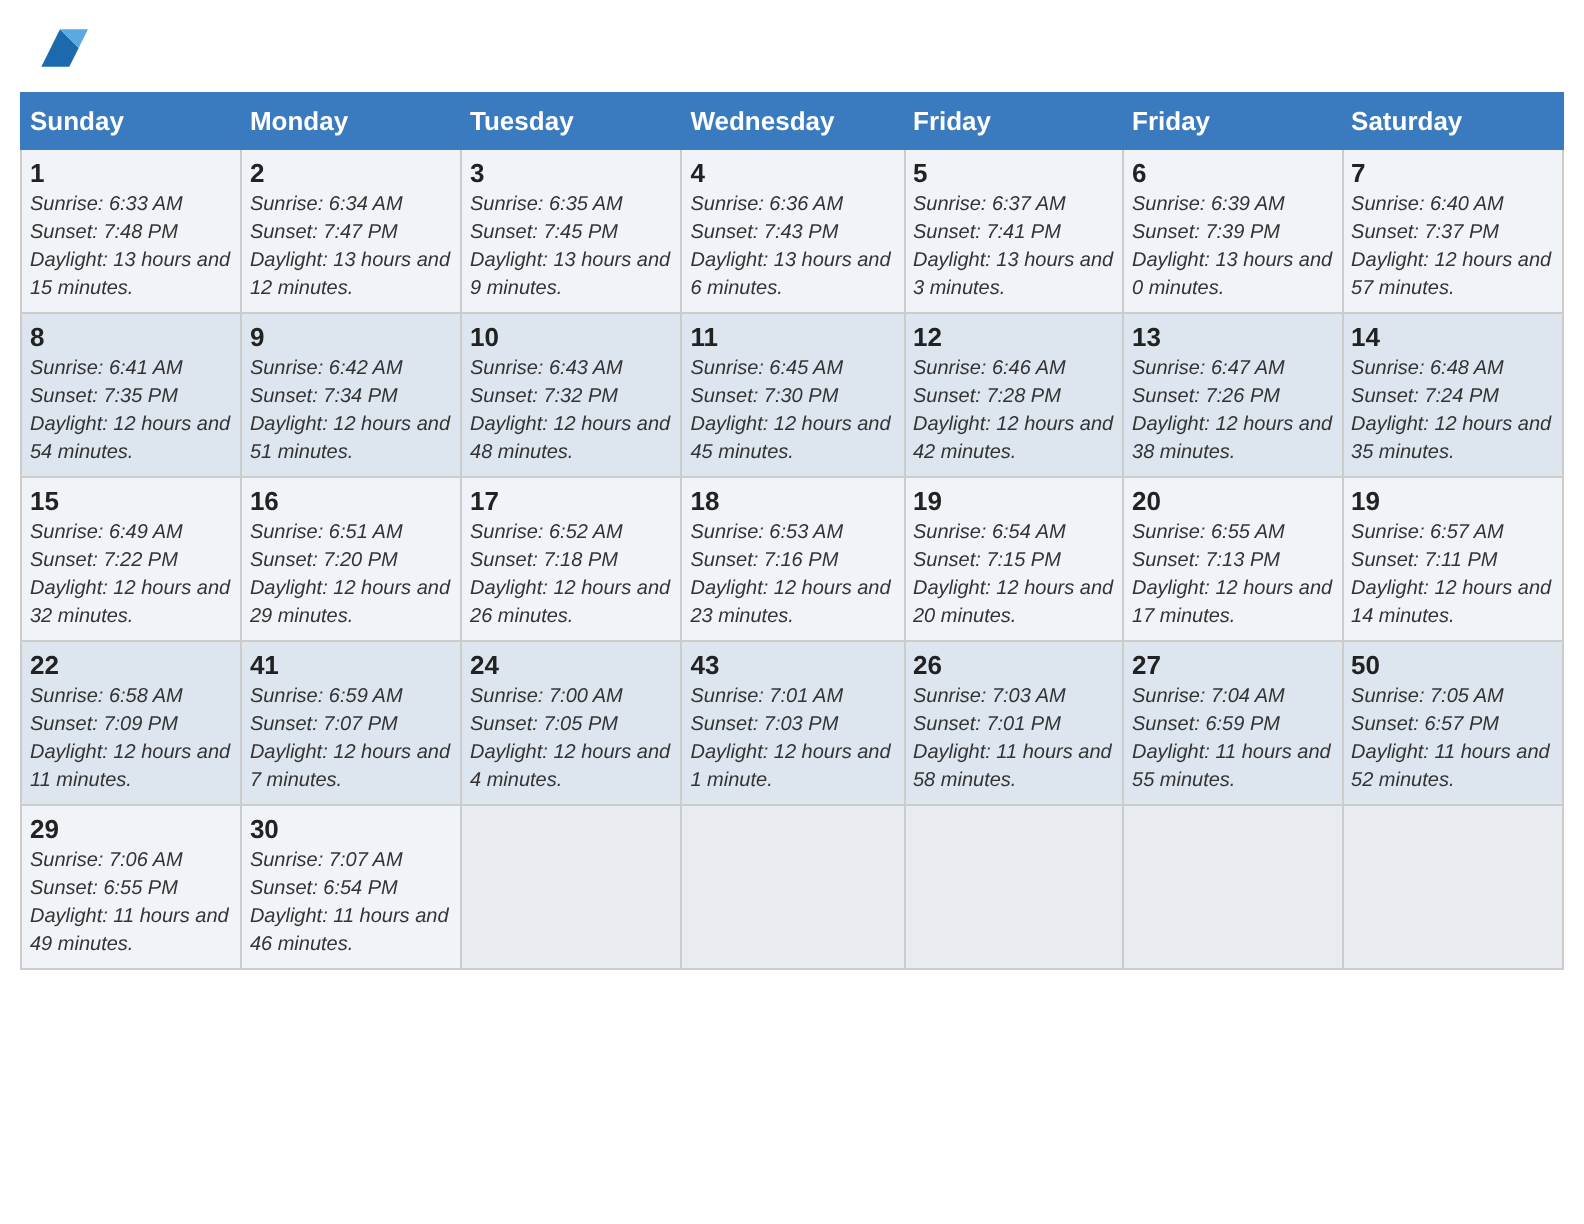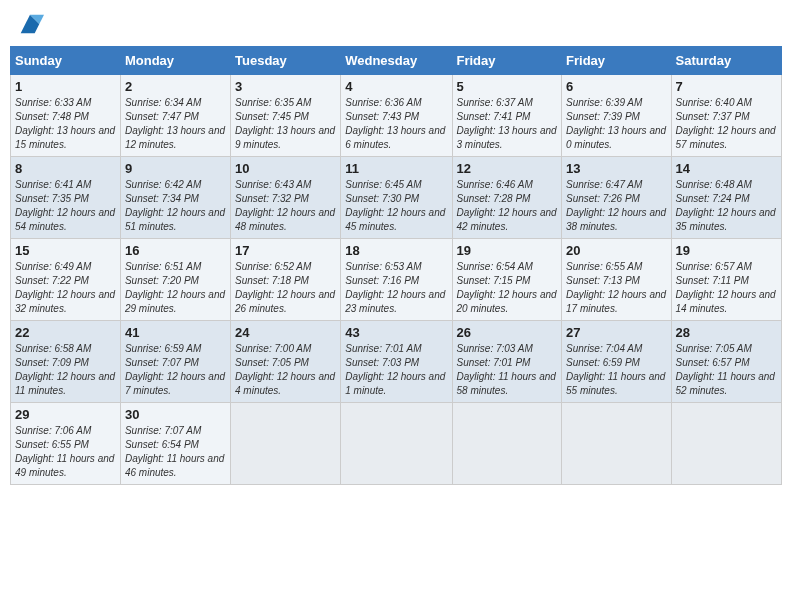--- a/index.html
+++ b/index.html
@@ -240,21 +240,21 @@
         </td>
         <td>
           <span class="day-num">26</span>
           <span class="day-info">Sunrise: 7:03 AM<br>Sunset: 7:01 PM<br>Daylight: 11 hours and 58 minutes.</span>
         </td>
         <td>
           <span class="day-num">27</span>
           <span class="day-info">Sunrise: 7:04 AM<br>Sunset: 6:59 PM<br>Daylight: 11 hours and 55 minutes.</span>
         </td>
         <td>
-          <span class="day-num">28</span>
+          <span class="day-num">50</span>
           <span class="day-info">Sunrise: 7:05 AM<br>Sunset: 6:57 PM<br>Daylight: 11 hours and 52 minutes.</span>
         </td>
       </tr>
       <tr>
         <td>
           <span class="day-num">29</span>
           <span class="day-info">Sunrise: 7:06 AM<br>Sunset: 6:55 PM<br>Daylight: 11 hours and 49 minutes.</span>
         </td>
         <td>
           <span class="day-num">30</span>

